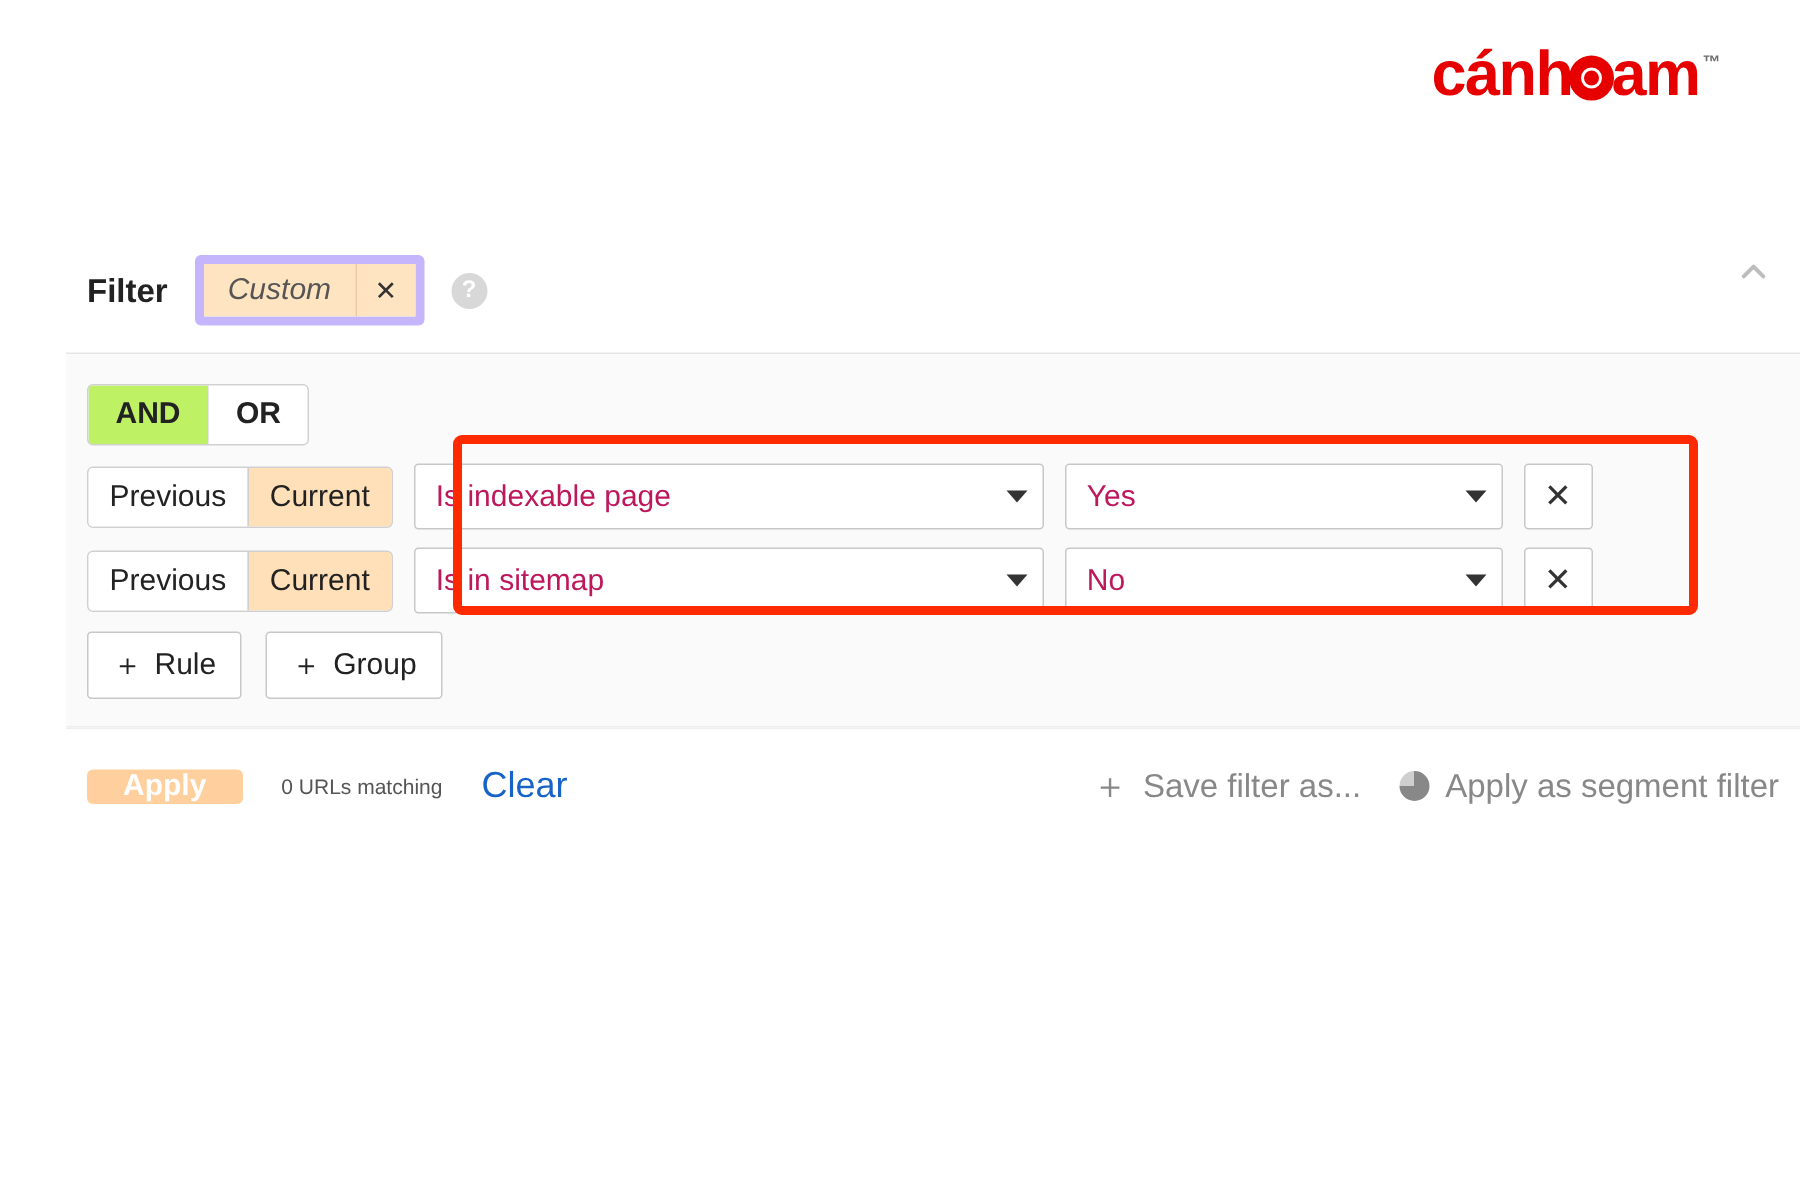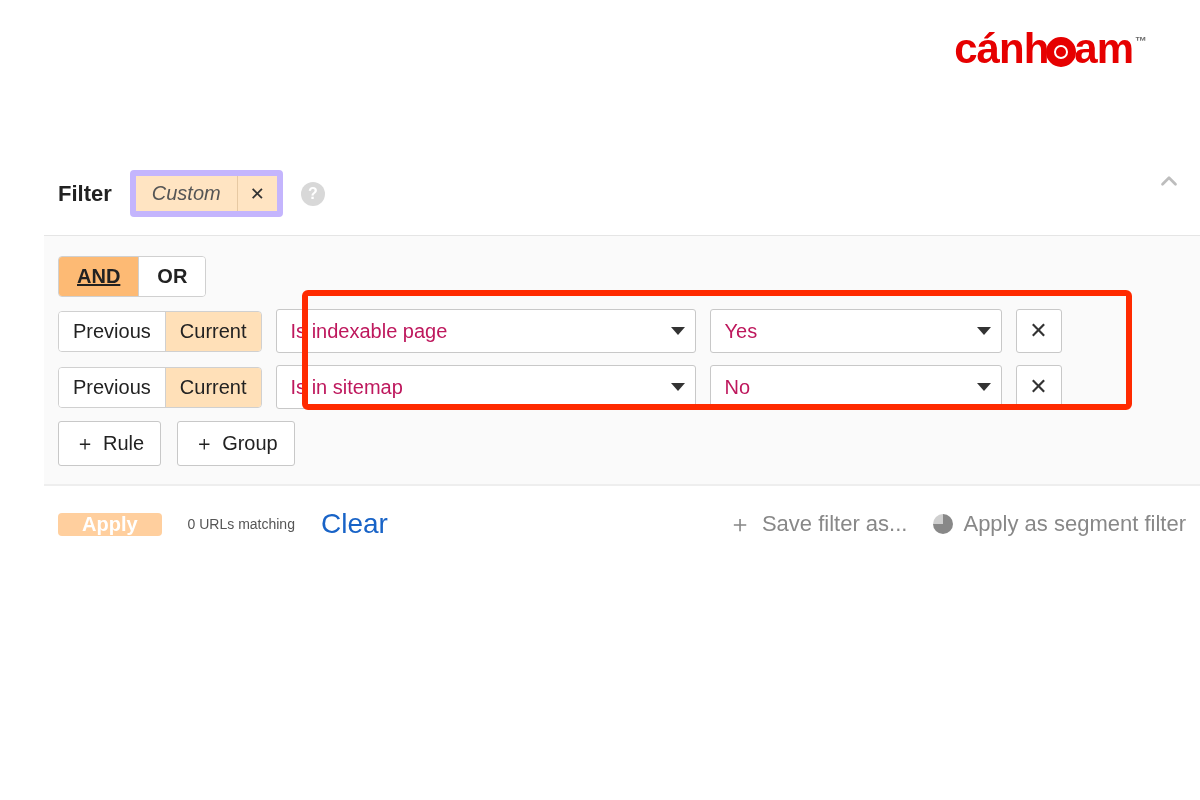--- a/index.html
+++ b/index.html
@@ -54,21 +54,21 @@
   .collapse svg { width: 26px; height: 26px; }
 
   .rules-area { padding: 20px 14px 18px 14px; background: #fafafa; border-bottom: 1px solid #eee; }
 
   .logic-toggle {
     display: inline-flex; border: 1px solid #d0d0d0; border-radius: 4px; overflow: hidden; margin-bottom: 12px;
   }
   .logic-toggle .opt {
     padding: 8px 18px; font-size: 20px; font-weight: 600; color: #222; cursor: pointer; background: #fff;
   }
-  .logic-toggle .opt.active { background: #fdba74; text-decoration: underline; }
+  .logic-toggle .opt.active { background: #bef264; }
   .logic-toggle .opt + .opt { border-left: 1px solid #d0d0d0; }
 
   .highlight-box {
     position: absolute; border: 6px solid #ff2a00; border-radius: 6px;
     left: 258px; top: 150px; width: 838px; height: 134px; pointer-events: none;
   }
 
   .rule-row { display: flex; align-items: center; gap: 14px; margin-bottom: 12px; }
   .pc-toggle { display: inline-flex; border: 1px solid #d0d0d0; border-radius: 4px; overflow: hidden; }
   .pc-toggle .opt { padding: 8px 14px; font-size: 20px; color: #222; cursor: pointer; background: #fff; }
@@ -103,21 +103,21 @@
   
   .footer {
     display: flex; align-items: center; gap: 26px; padding: 22px 14px 24px 14px;
     border-top: 1px solid #eee; background: #fff;
   }
   .apply {
     background: #ffcf9e; color: #fff; font-weight: 600; font-size: 20px;
     padding: 0 24px; border-radius: 4px; border: none; cursor: pointer;
   }
   .matching { font-size: 14px; color: #555; }
-  .clear-link { font-size: 28px; color: #1863c7; cursor: pointer; }
+  .clear-link { font-size: 24px; color: #1863c7; cursor: pointer; }
   .footer-spacer { flex: 1; }
   .footer-action {
     font-size: 22px; color: #888; display: inline-flex; align-items: center; gap: 10px; cursor: pointer;
   }
   .footer-action .plus { font-size: 24px; color: #888; }
   .pie {
     width: 20px; height: 20px; border-radius: 50%;
     background: conic-gradient(#888 0 75%, #cfcfcf 75% 100%);
     display: inline-block;
   }

